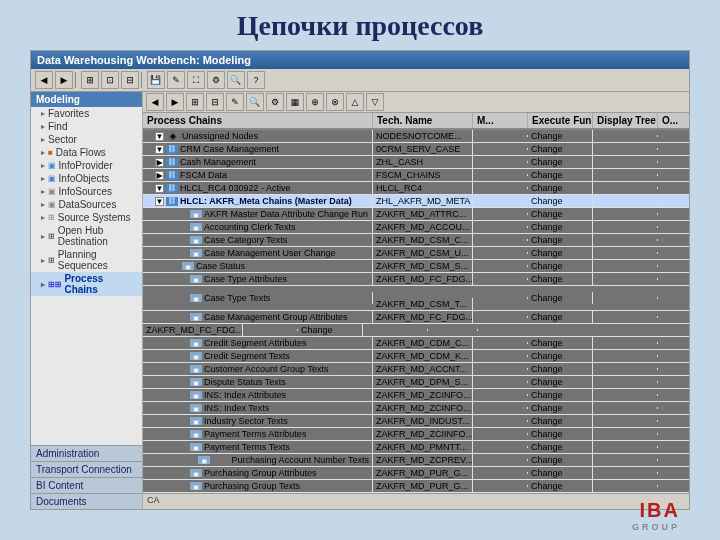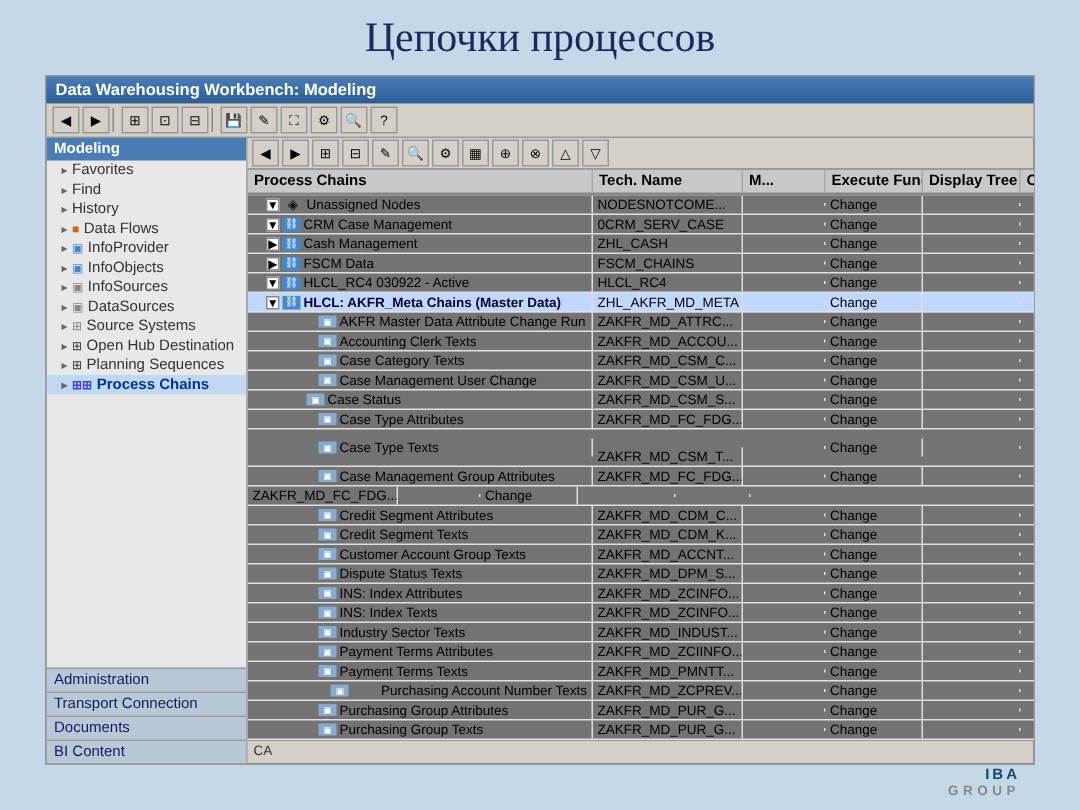--- a/index.html
+++ b/index.html
@@ -7,21 +7,21 @@
       width: 720px;
       height: 540px;
       overflow: hidden;
       background: #c5d8e8;
       font-family: Arial, sans-serif;
     }
 
     .page-title {
       text-align: center;
       font-size: 28px;
-      font-weight: normal;
+      font-weight: bold;
       color: #1a2a5e;
       padding: 10px 0 8px 0;
       font-family: 'Times New Roman', serif;
     }
 
     .main-window {
       margin: 0 30px;
       background: #737373;
       border: 1px solid #999;
       height: 460px;
@@ -62,21 +62,21 @@
     }
 
     .content-area {
       display: flex;
       flex: 1;
       overflow: hidden;
     }
 
     
     .sidebar {
-      width: 134px;
+      width: 112px;
       background: #e8e8e8;
       border-right: 1px solid #aaa;
       display: flex;
       flex-direction: column;
       font-size: 10px;
       overflow: hidden;
     }
 
     .sidebar-header {
       background: #4a7cb5;
@@ -292,21 +292,21 @@
       <div class="sidebar-item">
         <span class="bullet">▸</span>
         <span>Favorites</span>
       </div>
       <div class="sidebar-item">
         <span class="bullet">▸</span>
         <span>Find</span>
       </div>
       <div class="sidebar-item">
         <span class="bullet">▸</span>
-        <span>History</span>
+        <span>Sector</span>
       </div>
       <div class="sidebar-item">
         <span class="bullet">▸</span>
         <span style="color:#cc6600;font-size:8px;">■</span>
         <span>Data Flows</span>
       </div>
       <div class="sidebar-item">
         <span class="bullet">▸</span>
         <span style="color:#4488cc;font-size:8px;">▣</span>
         <span>InfoProvider</span>
@@ -344,22 +344,22 @@
       <div class="sidebar-item process-chains selected">
         <span class="bullet">▸</span>
         <span style="color:#4444cc;font-size:8px;">⊞⊞</span>
         <span>Process Chains</span>
       </div>
 
       <div style="flex:1;"></div>
 
       <div class="sidebar-section">Administration</div>
       <div class="sidebar-section">Transport Connection</div>
+      <div class="sidebar-section">BI Content</div>
       <div class="sidebar-section">Documents</div>
-      <div class="sidebar-section">BI Content</div>
     </div>
 
     <div class="right-panel">
       <div class="right-toolbar">
         <button class="toolbar-btn">◀</button>
         <button class="toolbar-btn">▶</button>
         <button class="toolbar-btn">⊞</button>
         <button class="toolbar-btn">⊟</button>
         <button class="toolbar-btn">✎</button>
         <button class="toolbar-btn">🔍</button>
@@ -746,15 +746,15 @@
       </div>
 
       <div class="status-bar">
         <span>CA</span>
       </div>
     </div>
   </div>
 </div>
 
 <div class="iba-logo" style="position:absolute;bottom:8px;right:40px;text-align:right;">
-  <div style="font-size:10px;font-weight:bold;color:#0c4a6e;letter-spacing:2px;">IBA</div>
+  <div style="font-size:20px;font-weight:bold;color:#b91c1c;letter-spacing:2px;">IBA</div>
   <div style="font-size:9px;color:#888;letter-spacing:3px;">GROUP</div>
 </div>
 
 </body></html>

